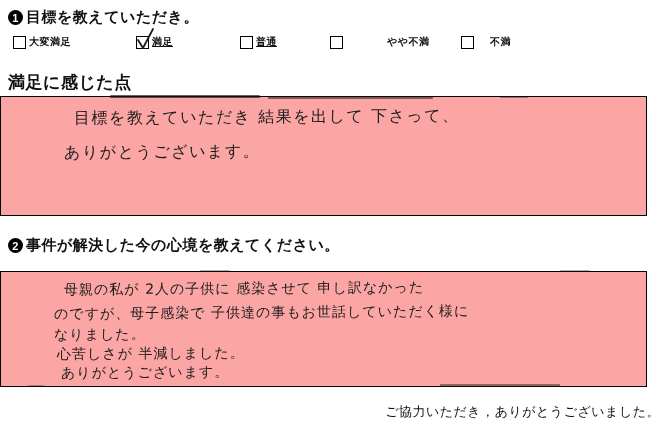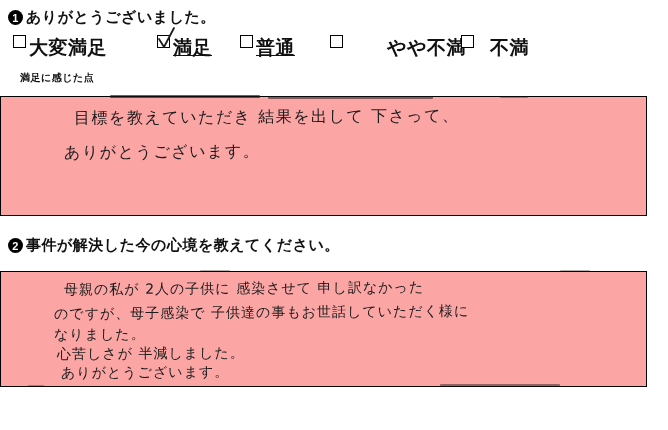--- a/index.html
+++ b/index.html
@@ -13,29 +13,29 @@
     font-size:15px;font-weight:700;letter-spacing:0.5px;white-space:nowrap;
   }
   .num-badge{
     display:inline-flex;align-items:center;justify-content:center;
     width:15px;height:15px;border-radius:50%;background:#000;color:#fff;
     font-family:"Liberation Sans","DejaVu Sans",sans-serif;
     font-size:11px;font-weight:700;flex:0 0 auto;
   }
   .options-row{position:absolute;top:35px;left:0;width:668px;height:20px;}
   .option{
-    position:absolute;top:0;display:flex;align-items:flex-start;gap:3px;
-    font-size:19px;font-weight:600;letter-spacing:0.5px;white-space:nowrap;
+    position:absolute;top:0;display:flex;align-items:center;gap:3px;
+    font-size:10px;font-weight:600;letter-spacing:0.5px;white-space:nowrap;
   }
   .cb{
     position:relative;display:inline-block;width:11px;height:11px;
     border:1.6px solid #000;background:#fff;flex:0 0 auto;
   }
   .cb .tick{position:absolute;left:-3px;top:-10px;overflow:visible;}
-  .sub-label{position:absolute;left:20px;top:71px;font-size:10px;font-weight:600;letter-spacing:0.5px;}
+  .sub-label{position:absolute;left:8px;top:71px;font-size:17px;font-weight:600;letter-spacing:0.5px;}
   .answer-box{position:absolute;left:0;width:645px;border:1.8px solid #000;background:#fca5a5;}
   .box1{top:96px;height:118px;}
   .box2{top:271px;height:114px;}
   .hw{
     position:absolute;font-family:"DejaVu Sans","Liberation Sans",sans-serif;
     color:#1c1c1c;white-space:nowrap;letter-spacing:1.5px;
     transform:rotate(-0.4deg);
   }
   .box1 .hw{font-size:16px;}
   .box2 .hw{font-size:14px;letter-spacing:1px;}
@@ -59,29 +59,29 @@
   .s6{left:200px;top:270px;width:30px;height:2px;opacity:.5;}
   .s7{left:560px;top:270px;width:30px;height:2px;opacity:.5;}
 </style>
 </head>
 <body>
 
 <div class="page">
 
   <div class="q-heading" style="top:8px;">
     <span class="num-badge">1</span>
-    <span>ありがとうございました。</span>
+    <span>目標を教えていただき。</span>
   </div>
 
   <div class="options-row">
     <label class="option" style="left:13px;">
       <span class="cb"></span>
       <span>大変満足</span>
     </label>
-    <label class="option" style="left:157px;text-decoration:underline;">
+    <label class="option" style="left:136px;text-decoration:underline;">
       <span class="cb">
         <svg class="tick" width="22" height="24" viewBox="0 0 22 24">
           <path d="M4 13 L9 21 L19 2" fill="none" stroke="#1c1c1c" stroke-width="1.8" stroke-linecap="round" stroke-linejoin="round"></path>
         </svg>
       </span>
       <span>満足</span>
     </label>
     <label class="option" style="left:240px;text-decoration:underline;">
       <span class="cb"></span>
       <span>普通</span>
@@ -109,20 +109,21 @@
   </div>
 
   <div class="answer-box box2">
     <div class="hw hw2-1">母親の私が 2人の子供に 感染させて 申し訳なかった</div>
     <div class="hw hw2-2">のですが、母子感染で 子供達の事もお世話していただく様に</div>
     <div class="hw hw2-3">なりました。</div>
     <div class="hw hw2-4">心苦しさが 半減しました。</div>
     <div class="hw hw2-5">ありがとうございます。</div>
   </div>
 
+  <div class="footer-note">ご協力いただき，ありがとうございました。</div>
 
   <div class="smudge s1"></div>
   <div class="smudge s2"></div>
   <div class="smudge s3"></div>
   <div class="smudge s4"></div>
   <div class="smudge s5"></div>
   <div class="smudge s6"></div>
   <div class="smudge s7"></div>
 
 </div>

